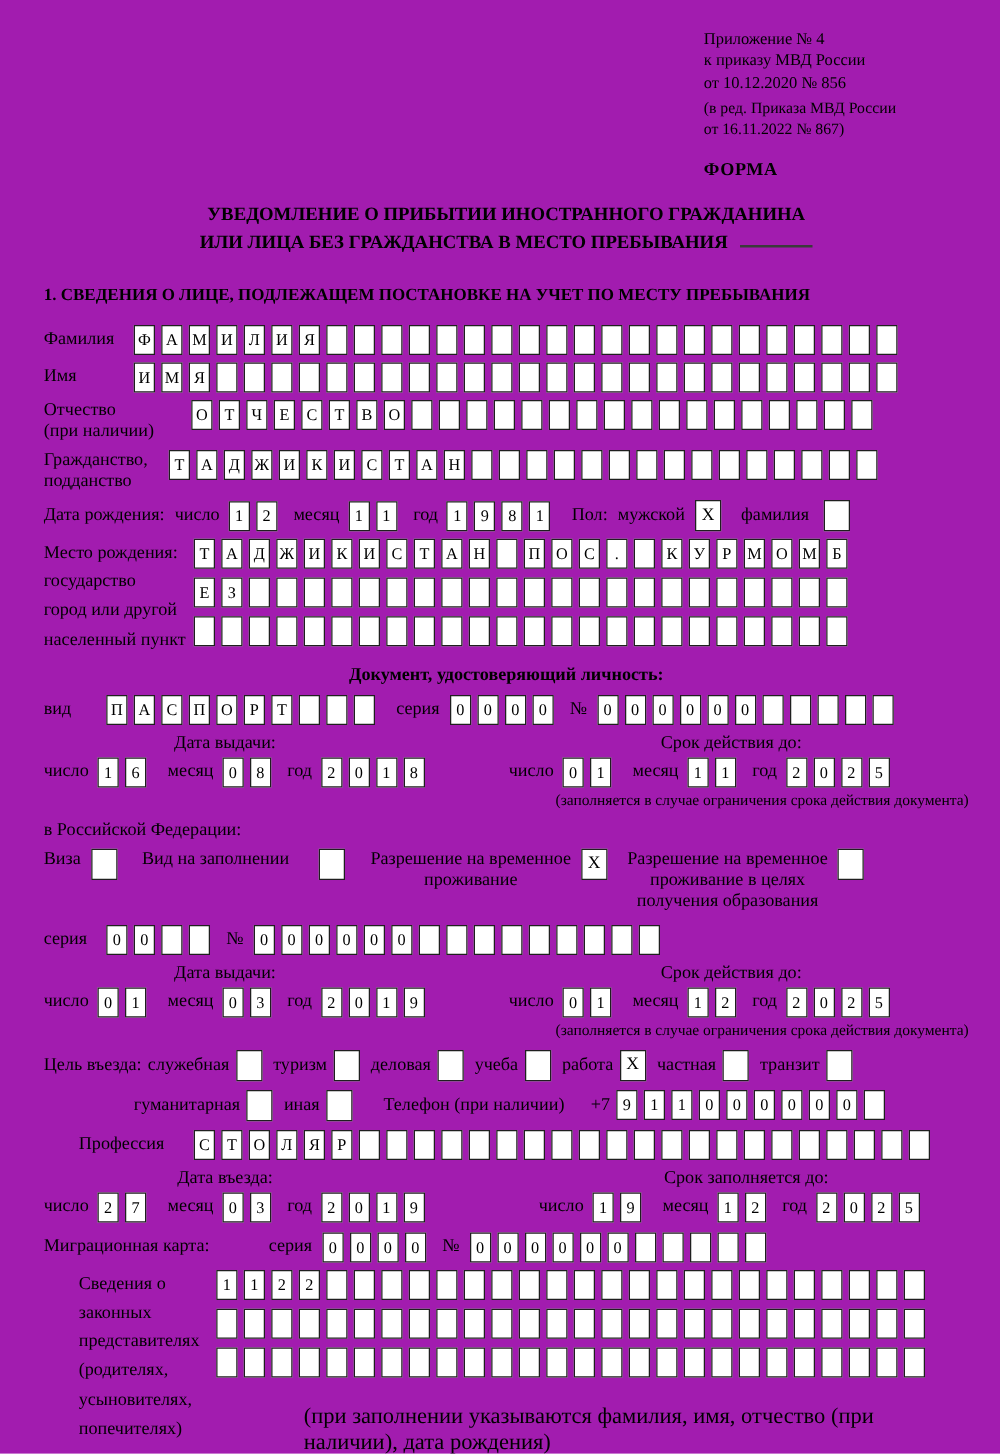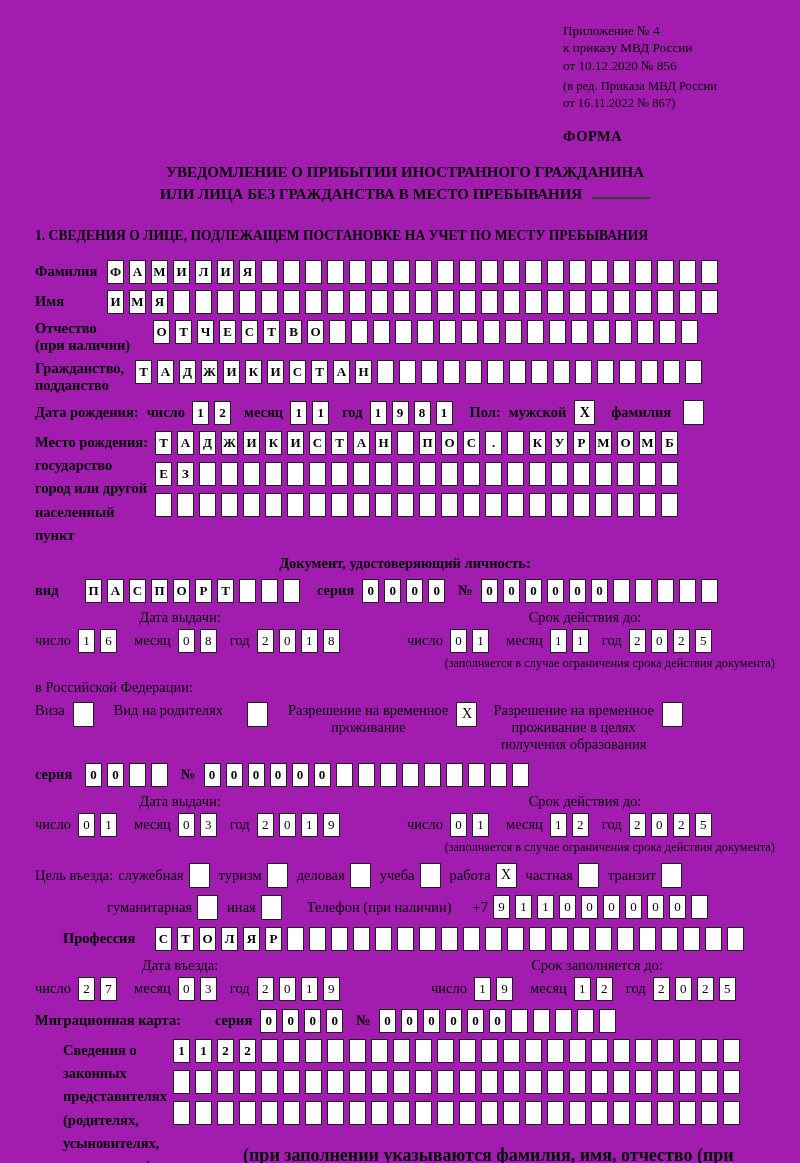--- a/index.html
+++ b/index.html
@@ -10,21 +10,21 @@
     font-size:14.5px; color:#000; overflow:hidden; position:relative;
     background:#a21caf;
   }
   .preline { white-space:pre-line; }
   .hdr { margin-left:auto; width:212px; font-size:13.2px; line-height:1.32; }
   .hdr .ed { font-size:12.6px; margin-top:4px; }
   .forma { font-weight:bold; font-size:14.5px; margin-top:16px; letter-spacing:0.5px; }
   .title { text-align:center; font-weight:bold; font-size:15px; line-height:1.5; margin-top:14px; }
   .uline { display:inline-block; width:58px; border-bottom:2.5px solid #3a3a3a; margin-left:10px; height:12px; }
   .sec1 { font-weight:bold; font-size:13.6px; margin-top:22px; margin-bottom:16px; }
-  .frow { display:flex; align-items:center; margin-bottom:6px;font-weight:bold; }
+  .frow { display:flex; align-items:center; margin-bottom:6px; }
   .frow.top { align-items:flex-start; }
   .lbl { flex:0 0 auto; }
   .w72 { width:72px; } .w100 { width:100px; } .w118 { width:118px; }
   .w120 { width:120px; } .w92 { width:92px;margin-left:28px; } .w50 { width:50px; }
   .two { line-height:1.18; }
   .multi { line-height:1.6; }
   .strip { display:flex; flex-wrap:nowrap; }
   .box {
     flex:0 0 auto; display:inline-flex; align-items:center; justify-content:center;
     width:15px; height:22px; border:1.6px solid #1f1f1f; margin-right:5px;
@@ -413,21 +413,21 @@
   </div>
 
   <div class="intro">в Российской Федерации:</div>
 
   <div class="opts">
     <div class="opt">
       <span class="olbl">Виза</span>
       <span class="cbx"></span>
     </div>
     <div class="opt gap20">
-      <span class="olbl">Вид на родителях</span>
+      <span class="olbl">Вид на заполнении</span>
       <span class="cbx gap16"></span>
     </div>
     <div class="opt gap20">
       <span class="olbl center preline">Разрешение на временное
 проживание</span>
       <span class="cbx">X</span>
     </div>
     <div class="opt gap16">
       <span class="olbl center preline">Разрешение на временное
 проживание в целях

